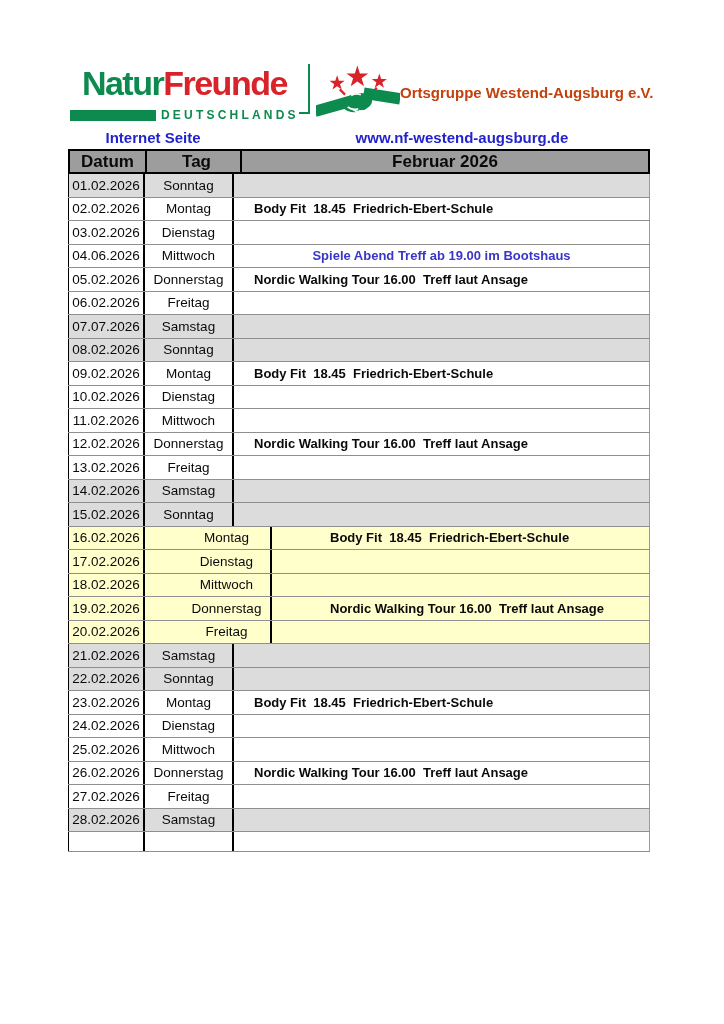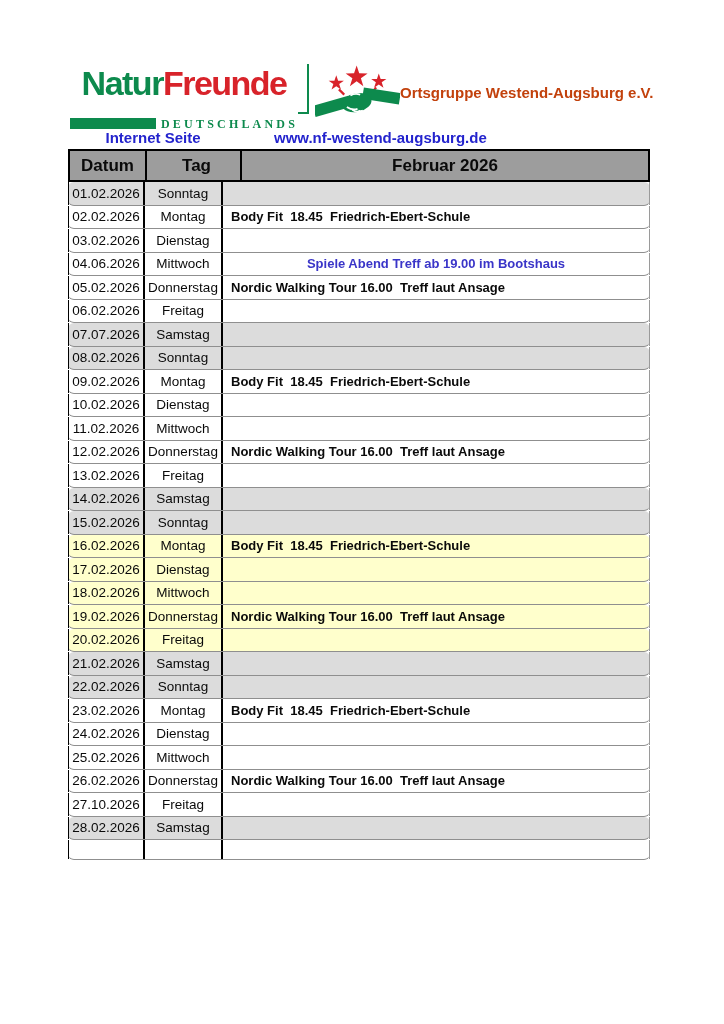--- a/index.html
+++ b/index.html
@@ -7,51 +7,51 @@
   body { font-family:"Liberation Sans", sans-serif; }
   .page { position:relative; width:724px; height:1024px; background:#fff; overflow:hidden; }
 
   
   .logo-wrap { position:absolute; left:70px; top:60px; width:330px; height:64px;
                display:flex; align-items:flex-start; }
   .logo-text { padding-top:6px; }
   .wordmark { font-size:34px; font-weight:bold; letter-spacing:-1.5px; line-height:1; white-space:nowrap;text-align:center; }
   .wordmark .g { color:var(--logo-green); }
   .wordmark .r { color:var(--logo-red); }
-  .logo-subrow { display:flex; align-items:center; margin-top:17px; height:13px;font-family:Liberation Serif, serif; }
+  .logo-subrow { display:flex; align-items:flex-end; margin-top:8px; height:13px; }
   .logo-bar { width:86px; height:11px; background:var(--logo-green); margin-right:5px; }
   .logo-sub { color:var(--logo-green); font-size:12px; font-weight:bold; letter-spacing:3.2px; line-height:1; }
   .logo-divider { width:12px; height:50px; margin-top:4px;
                   border-right:2px solid var(--logo-green);
                   border-bottom:2px solid var(--logo-green); }
   .emblem { margin-left:6px; margin-top:2px; }
 
   
   .org-name { position:absolute; left:400px; top:84px; width:260px;
               font-size:15px; font-weight:bold; color:#c2410c; white-space:nowrap; }
   .links-row { position:absolute; left:68px; top:129px; width:582px; display:flex;gap:36px; }
   .internet-label { width:170px; text-align:center; font-size:15px; font-weight:bold; color:var(--link-blue); }
-  .website-link { flex:1; text-align:left; font-size:15px; font-weight:bold; color:var(--link-blue); cursor:pointer; }
+  .website-link { flex:1; text-align:center; font-size:15px; font-weight:bold; color:var(--link-blue); cursor:pointer; }
 
   
   .cal-table { position:absolute; left:68px; top:149px; width:582px; }
-  .thead { display:flex; height:33px; background:var(--header-gray);
+  .thead { display:flex; height:25px; background:var(--header-gray);
            border:2.5px solid #000; font-weight:bold; font-size:17px; color:#0a0a0a; }
   .th { display:flex; align-items:center; justify-content:center; }
   .th-date { width:77px; border-right:2.5px solid #000; }
   .th-day  { width:89px; border-right:2.5px solid #000;margin-left:6px; }
   .th-event{ flex:1;border-radius:10px; }
 
-  .trow { display:flex; height:23.5px; background:#fff; border-bottom:1px solid #8f8f8f;border-radius:6px; }
+  .trow { display:flex; height:23.5px; background:#fff; border-bottom:1px solid #8f8f8f; }
   .trow.bg-gray { background:var(--weekend-gray); }
-  .trow.bg-yellow { background:var(--week-yellow); }
+  .trow.bg-yellow { background:var(--week-yellow);gap:38px; }
   .td { display:flex; align-items:center; font-size:13.5px; color:#0a0a0a; }
   .td-date { width:77px; justify-content:center; border-left:1.5px solid #000; border-right:2.5px solid #000; }
-  .td-day  { width:78px; justify-content:center; border-right:2.5px solid #000; }
-  .td-event{ flex:1; font-weight:bold; font-size:13px; padding-left:8px;
+  .td-day  { width:89px; justify-content:center; border-right:2.5px solid #000; }
+  .td-event{ flex:1; font-weight:bold; font-size:13px; padding-left:20px;
              border-right:1px solid #9a9a9a; white-space:pre; overflow:hidden; }
   .td-event.ev-blue { color:var(--event-blue); justify-content:center; padding-left:0; }
   .trow.last-row { height:20px; }
 </style>
 </head>
 <body>
 
 <div class="page">
 
   <div class="logo-wrap">
@@ -219,21 +219,21 @@
           <div class="td td-date">25.02.2026</div>
           <div class="td td-day">Mittwoch</div>
           <div class="td td-event"></div>
         </div>
         <div class="trow bg-white">
           <div class="td td-date">26.02.2026</div>
           <div class="td td-day">Donnerstag</div>
           <div class="td td-event">Nordic Walking Tour 16.00  Treff laut Ansage</div>
         </div>
         <div class="trow bg-white">
-          <div class="td td-date">27.10.2026</div>
+          <div class="td td-date">27.02.2026</div>
           <div class="td td-day">Freitag</div>
           <div class="td td-event"></div>
         </div>
         <div class="trow bg-gray">
           <div class="td td-date">28.02.2026</div>
           <div class="td td-day">Samstag</div>
           <div class="td td-event"></div>
         </div>
         <div class="trow bg-white last-row">
           <div class="td td-date"></div>

